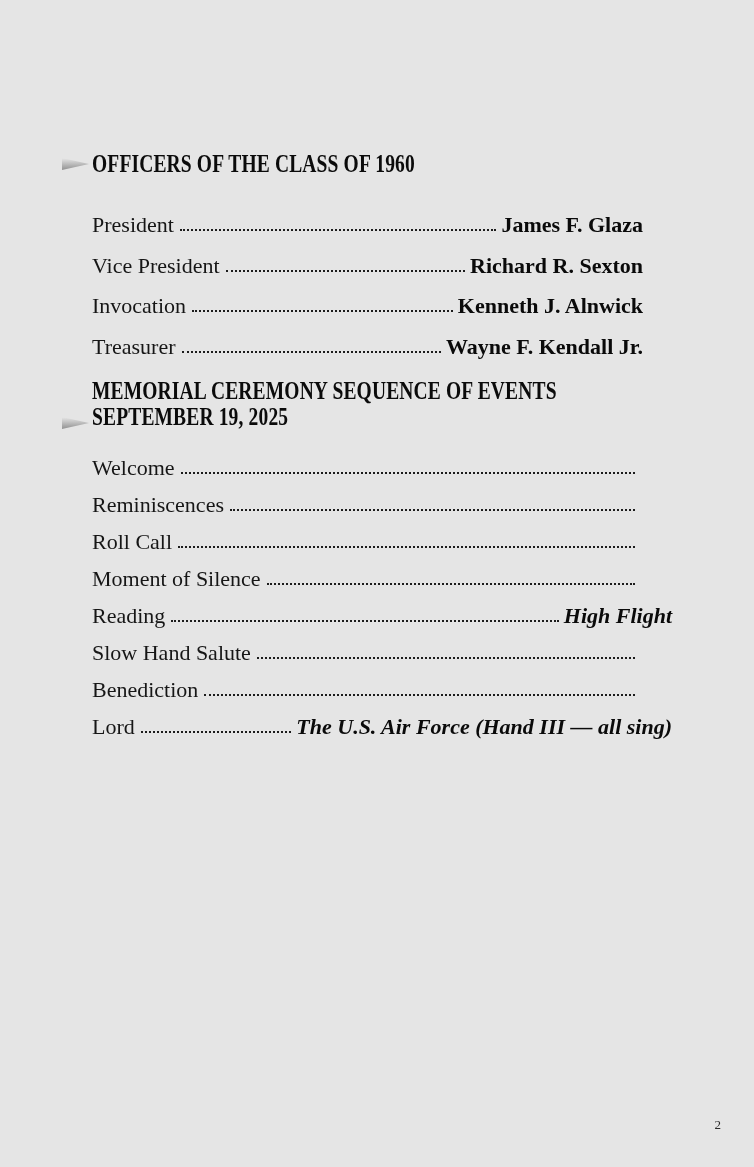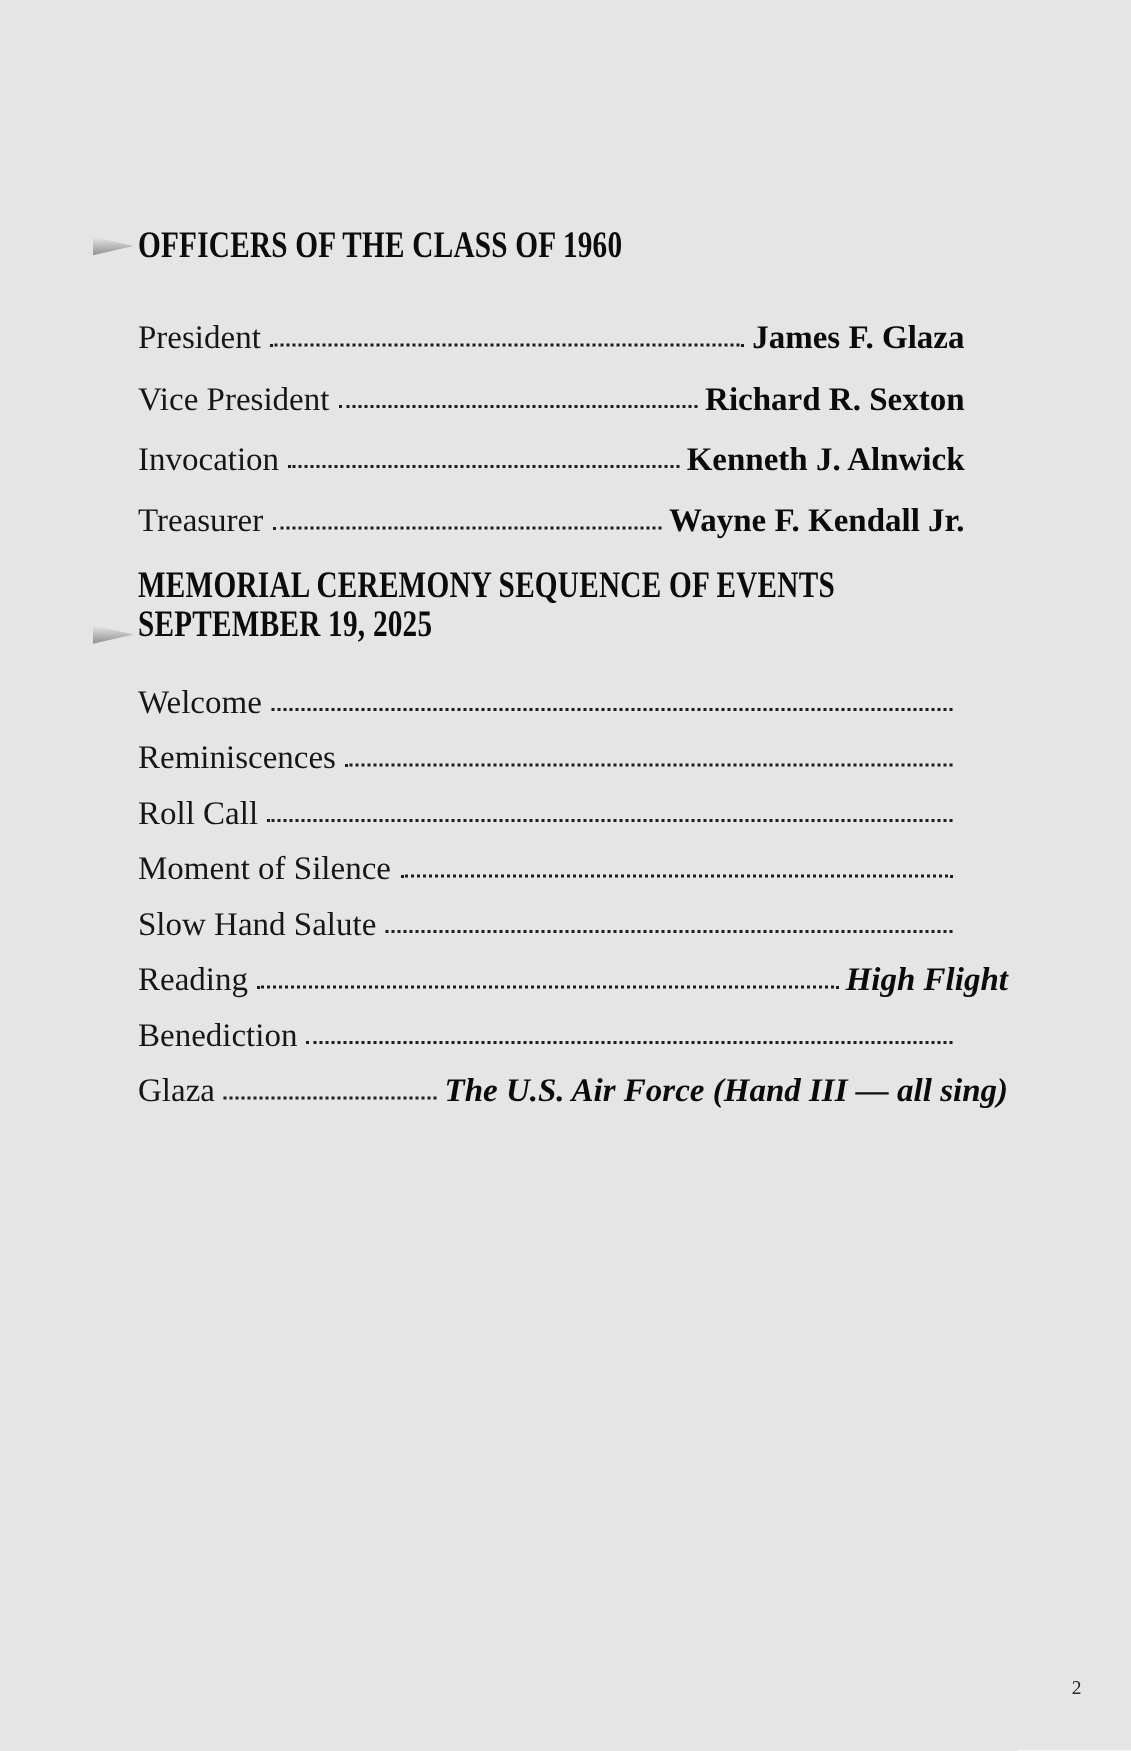--- a/index.html
+++ b/index.html
@@ -148,37 +148,37 @@
     <div class="row no-value">
       <span class="label">Roll Call</span>
       <span class="leader"></span>
       <span class="value"></span>
     </div>
     <div class="row no-value">
       <span class="label">Moment of Silence</span>
       <span class="leader"></span>
       <span class="value"></span>
     </div>
+    <div class="row">
+      <span class="label">Reading</span>
+      <span class="leader"></span>
+      <span class="value">High Flight</span>
+    </div>
     <div class="row no-value">
       <span class="label">Slow Hand Salute</span>
       <span class="leader"></span>
       <span class="value"></span>
-    </div>
-    <div class="row">
-      <span class="label">Reading</span>
-      <span class="leader"></span>
-      <span class="value">High Flight</span>
     </div>
     <div class="row no-value">
       <span class="label">Benediction</span>
       <span class="leader"></span>
       <span class="value"></span>
     </div>
     <div class="row">
-      <span class="label">Glaza</span>
+      <span class="label">Lord</span>
       <span class="leader"></span>
       <span class="value">The U.S. Air Force (Hand III — all sing)</span>
     </div>
   </div>
 
   <div class="page-number">2</div>
 
 </div>
 
 </body></html>

